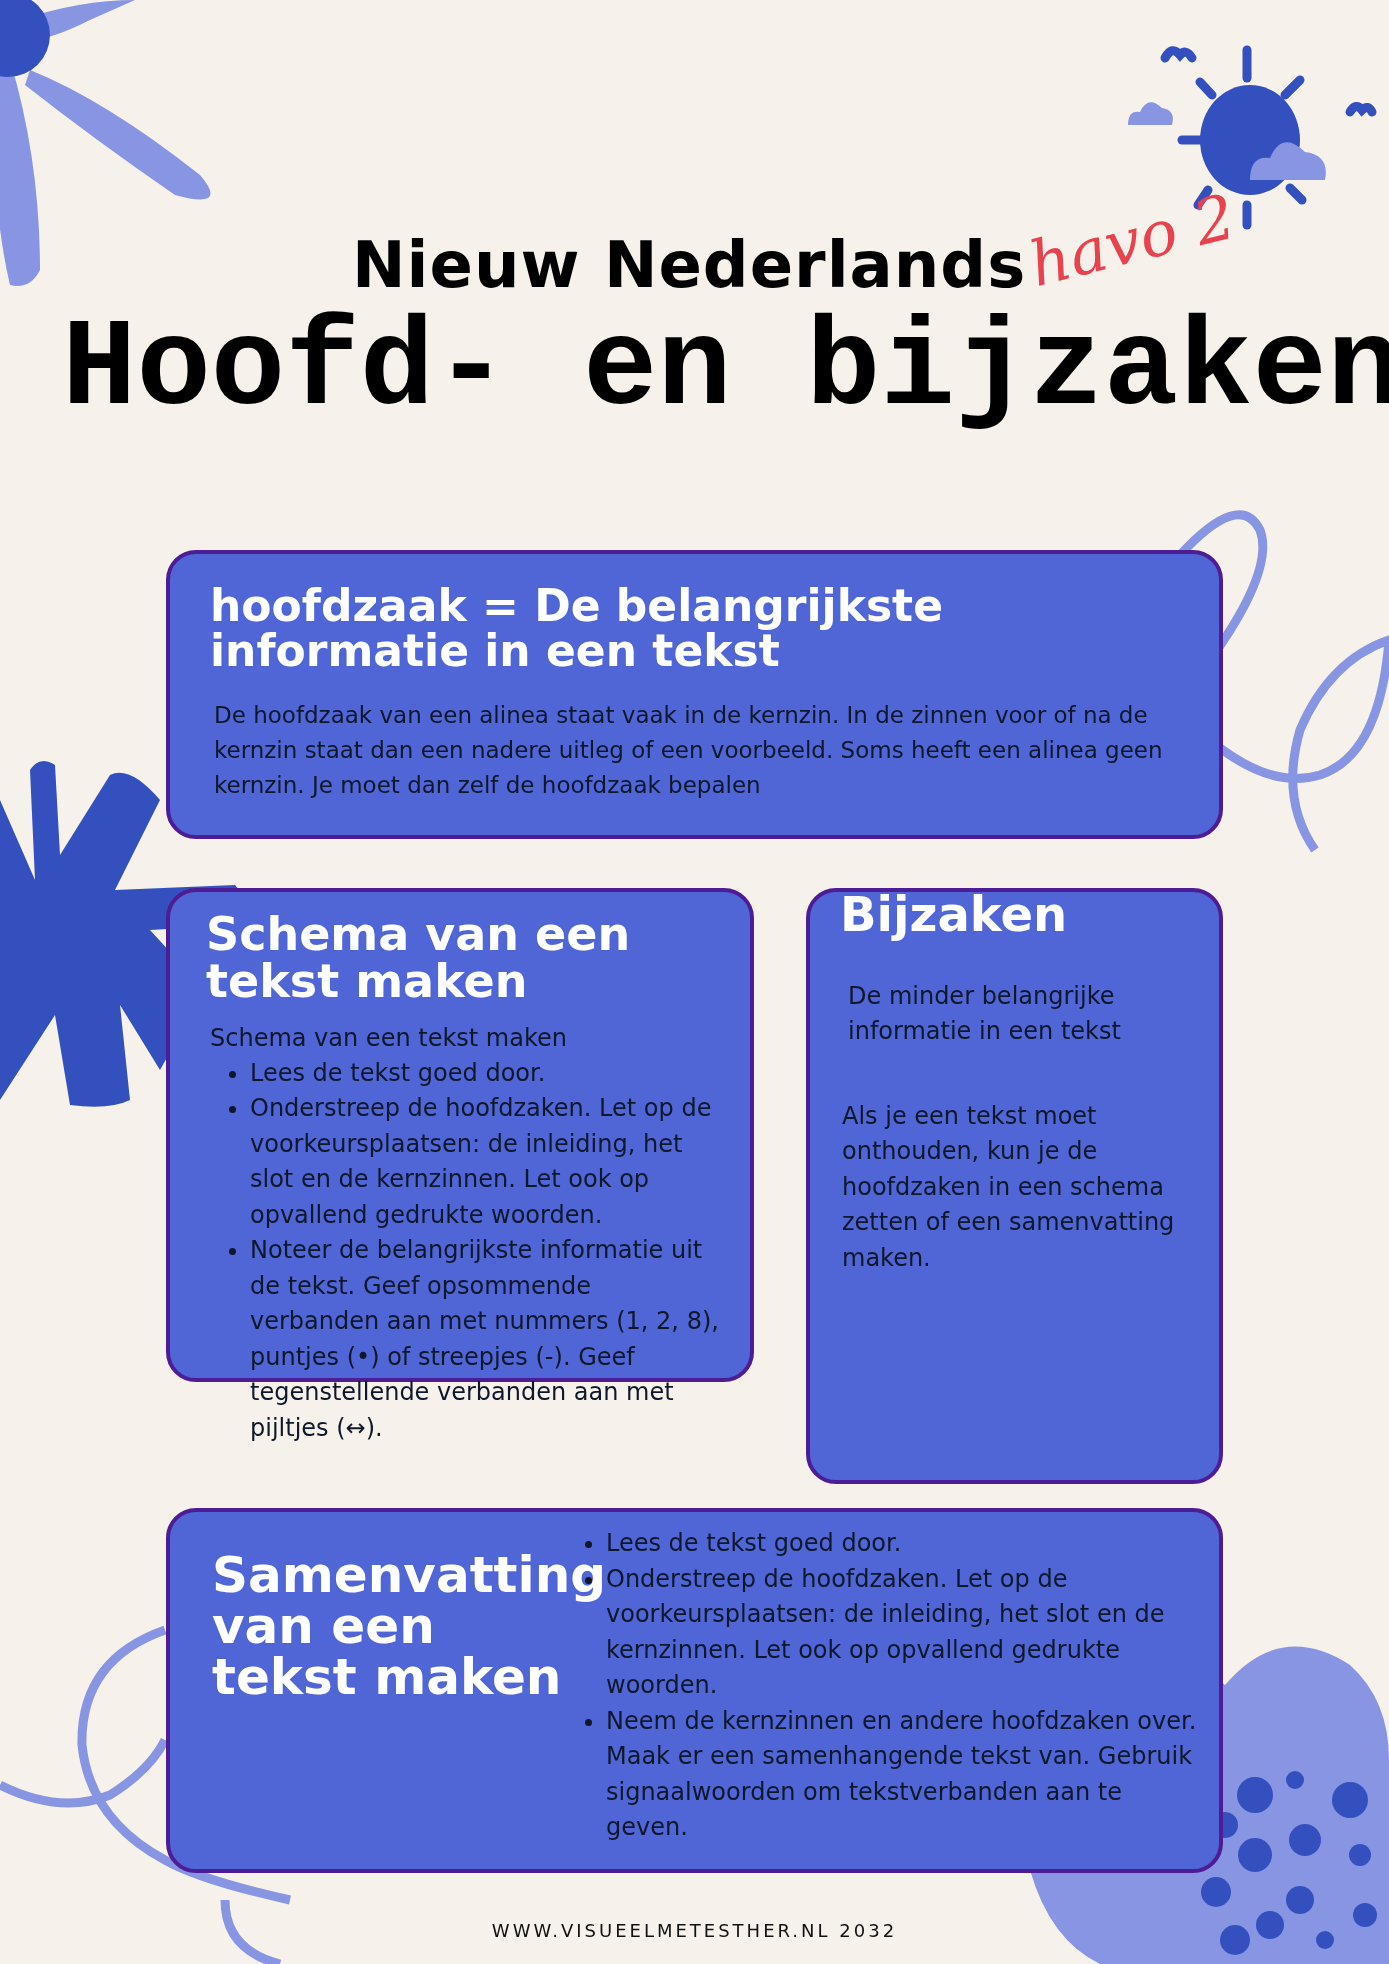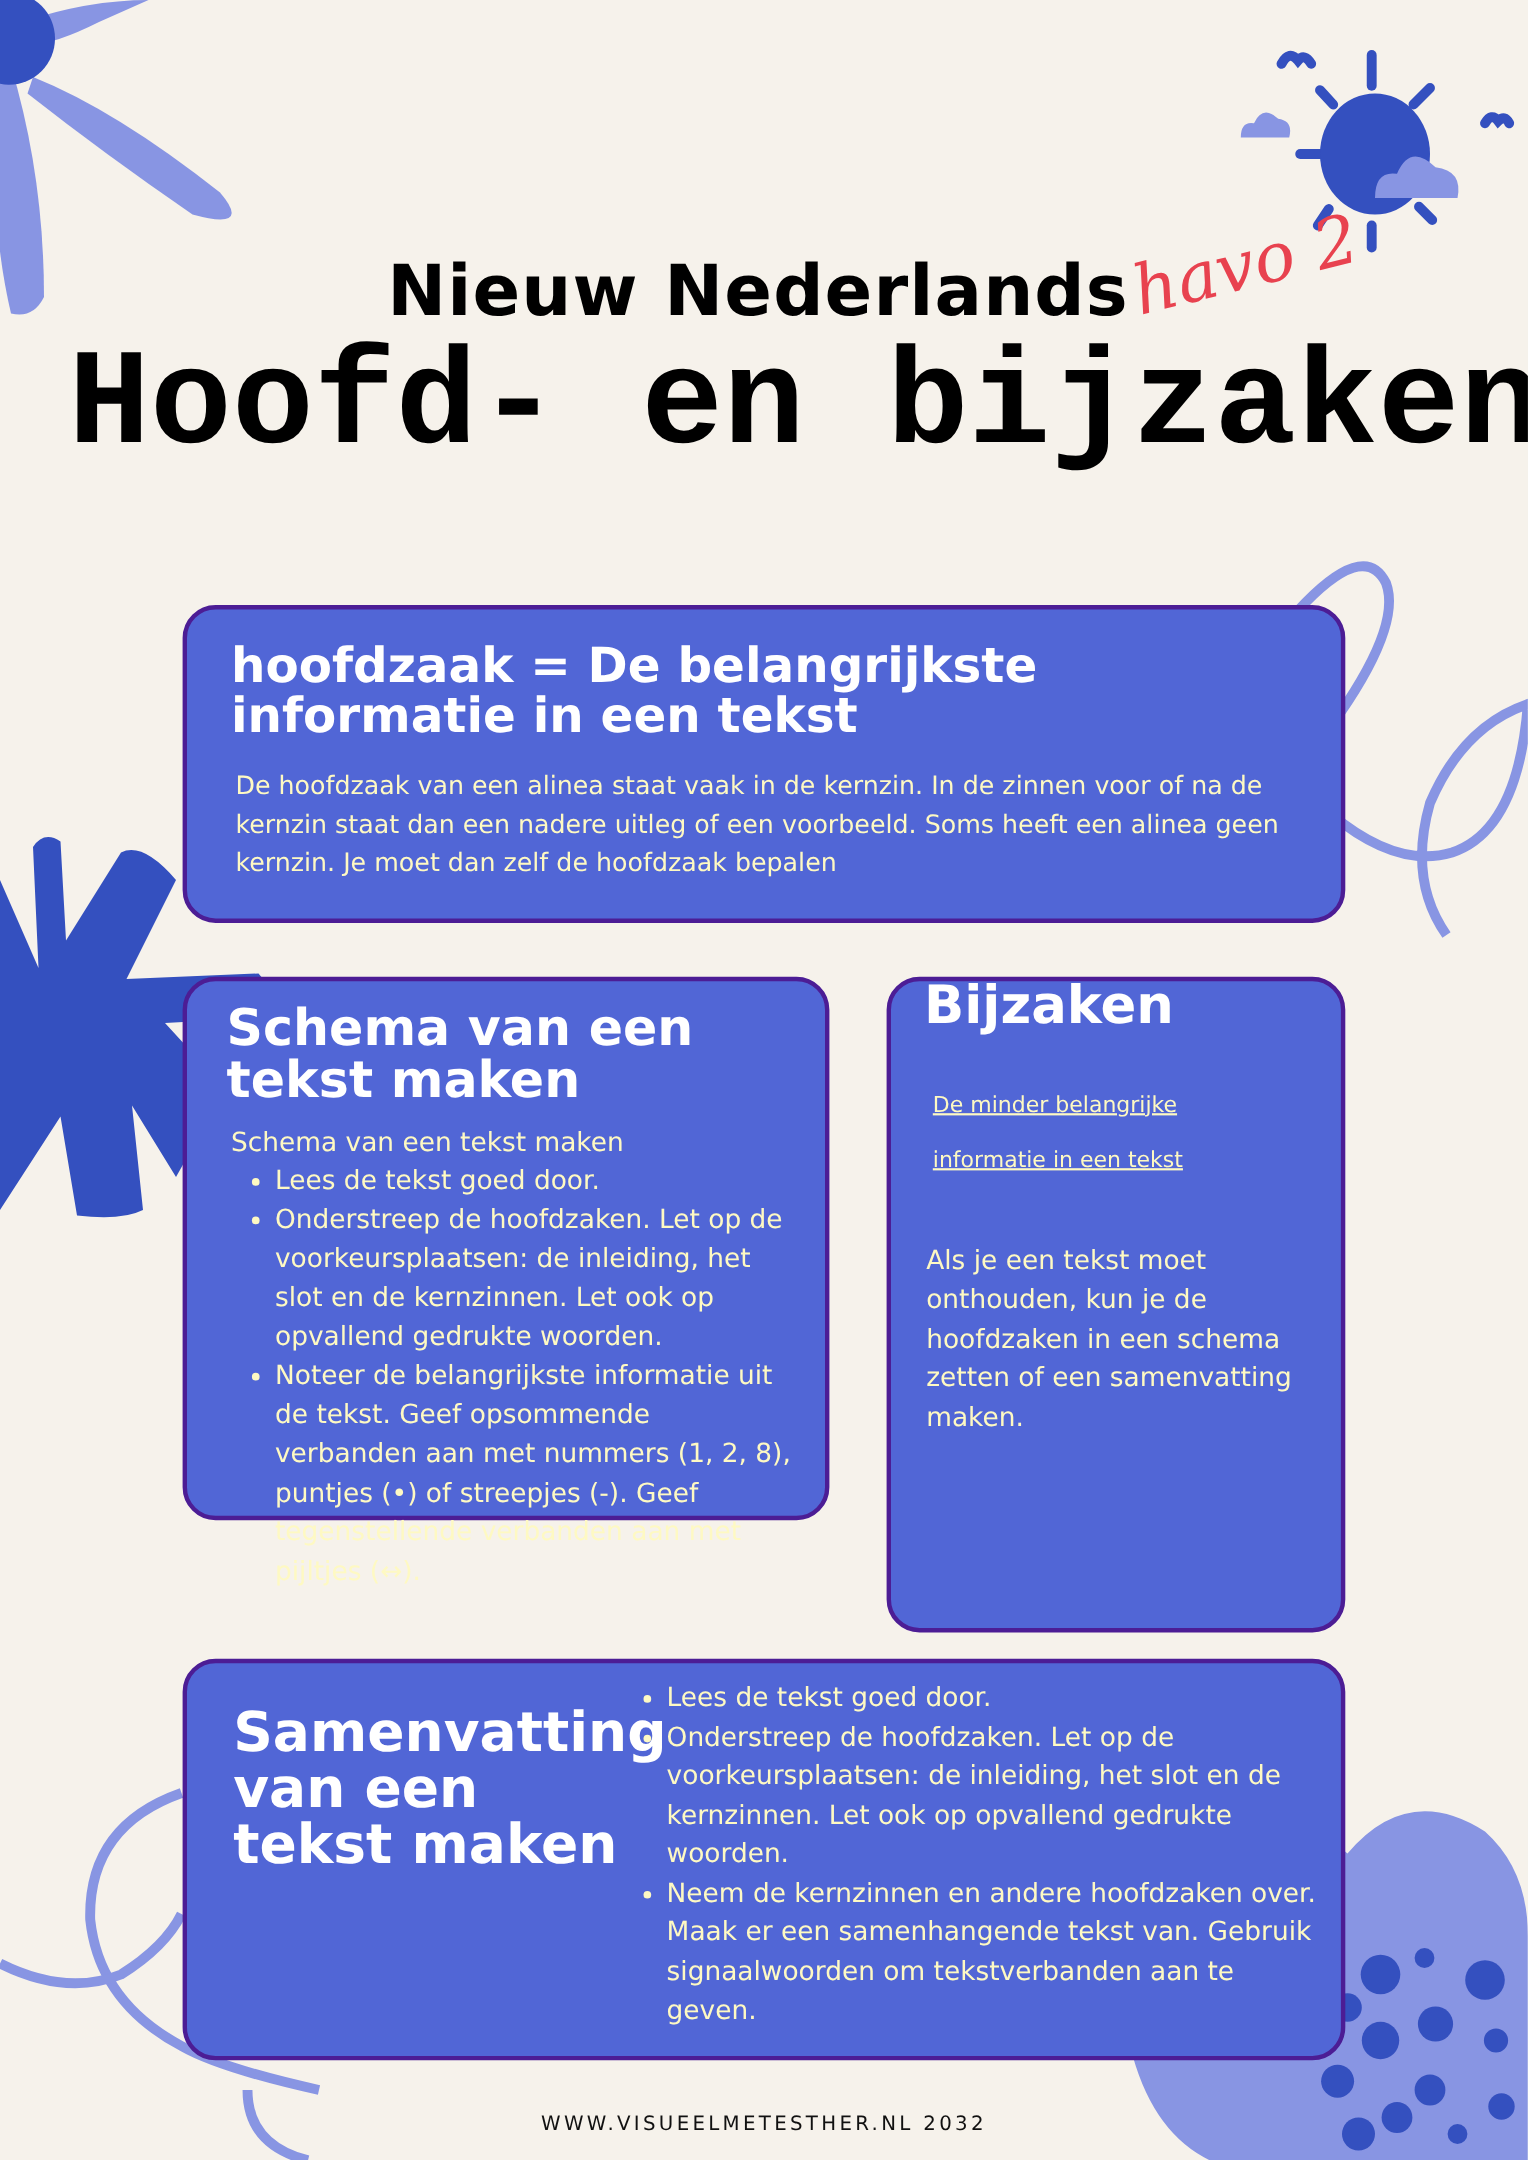--- a/index.html
+++ b/index.html
@@ -28,21 +28,21 @@
   .card {
     position: absolute; background: #5166d6;
     border: 4px solid #4c1d95; border-radius: 30px;
     box-sizing: border-box; color: #fff;
   }
   .card h2 {
     margin: 0; font-family: "DejaVu Sans", sans-serif; font-weight: bold;
     color: #fff; line-height: 1.02;
   }
   .card p, .card li {
-    font-family: "DejaVu Sans", sans-serif; color: #fef9c3;
+    font-family: "DejaVu Sans", sans-serif; color: #0f172a;
   }
   .card ul { margin: 0; padding-left: 44px; }
   .footer {
     position: absolute; left: 0; width: 1389px; top: 1920px; text-align: center;
     font-family: "DejaVu Sans", sans-serif; font-size: 18px;
     letter-spacing: 3px; color: #111;
   }
 </style>
 </head>
 <body>
@@ -120,21 +120,21 @@
   <p style="margin:16px 0 0 4px;font-size:24px;line-height:35px;">Schema van een tekst maken</p>
   <ul style="font-size:24px;line-height:35.5px;">
     <li>Lees de tekst goed door.</li>
     <li>Onderstreep de hoofdzaken. Let op de voorkeursplaatsen: de inleiding, het slot en de kernzinnen. Let ook op opvallend gedrukte woorden.</li>
     <li>Noteer de belangrijkste informatie uit de tekst. Geef opsommende verbanden aan met nummers (1, 2, 8), puntjes (•) of streepjes (-). Geef tegenstellende verbanden aan met pijltjes (↔).</li>
   </ul>
 </section>
 
 <section class="card" style="left:806px;top:888px;width:417px;height:596px;padding:0 20px 0 30px;">
   <h2 style="font-size:48px;margin-top:-2px;">Bijzaken</h2>
-  <p style="margin:40px 0 0 8px;font-size:20px;line-height:50px;width:320px;text-decoration:underline;">De minder belangrijke informatie in een tekst</p>
+  <p style="margin:40px 0 0 8px;font-size:24px;line-height:35px;width:320px;">De minder belangrijke informatie in een tekst</p>
   <p style="margin:50px 0 0 2px;font-size:24px;line-height:35.5px;width:340px;">Als je een tekst moet onthouden, kun je de hoofdzaken in een schema zetten of een samenvatting maken.</p>
 </section>
 
 <section class="card" style="left:166px;top:1508px;width:1057px;height:365px;padding:0;">
   <h2 style="position:absolute;left:42px;top:38px;font-size:50px;width:360px;">Samenvatting van een tekst maken</h2>
   <ul style="position:absolute;left:392px;top:14px;width:600px;font-size:24px;line-height:35.5px;">
     <li>Lees de tekst goed door.</li>
     <li>Onderstreep de hoofdzaken. Let op de voorkeursplaatsen: de inleiding, het slot en de kernzinnen. Let ook op opvallend gedrukte woorden.</li>
     <li>Neem de kernzinnen en andere hoofdzaken over. Maak er een samenhangende tekst van. Gebruik signaalwoorden om tekstverbanden aan te geven.</li>
   </ul>

